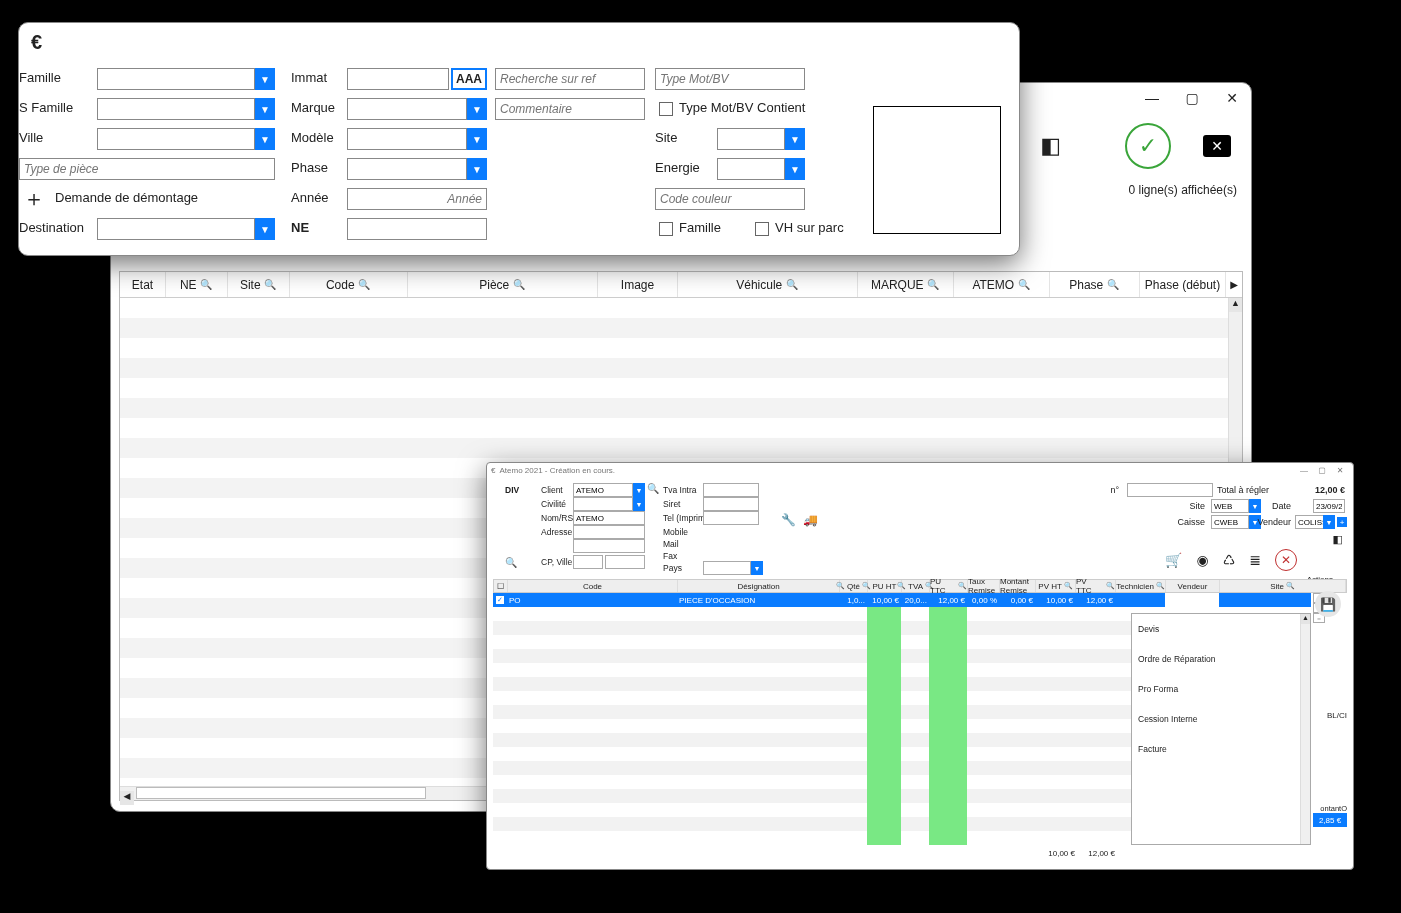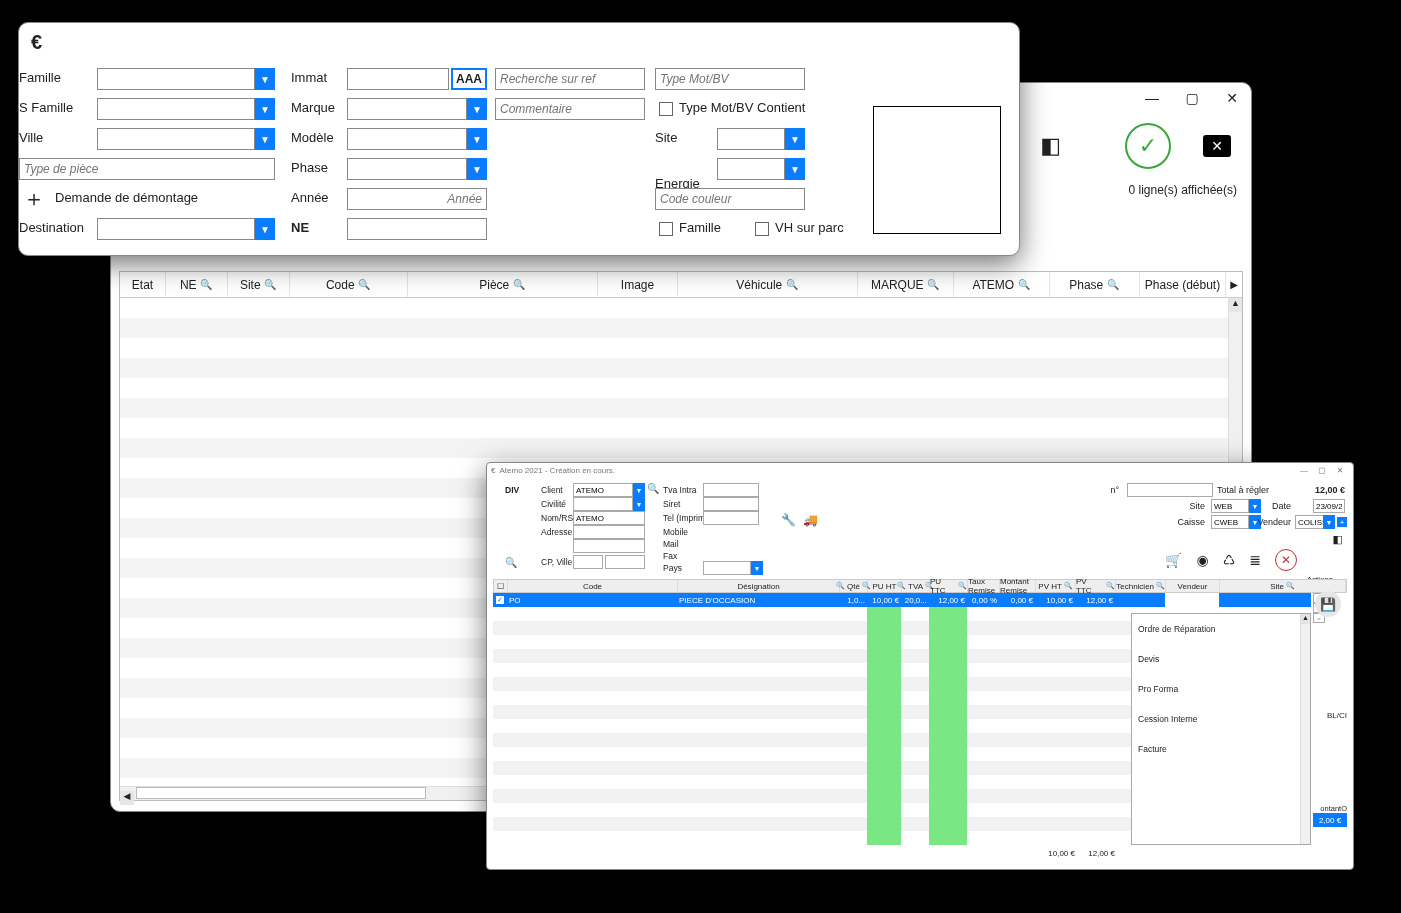--- a/index.html
+++ b/index.html
@@ -341,21 +341,21 @@
     <div class="fld-input" style="left:636px;top:6px;width:150px">
       <input placeholder="Type Mot/BV" style="">
     </div>
     <div class="chk" style="left:640px;top:40px"></div>
     <span class="chk-label" style="left:660px;top:38px">Type Mot/BV Contient</span>
 
     <span class="fld-label" style="left:636px;top:68px">Site</span>
     <div class="fld-input" style="left:698px;top:66px;width:68px"><input class="normal" style=""></div>
     <div class="dd-btn" style="left:766px;top:66px">▼</div>
 
-    <span class="fld-label" style="left:636px;top:114px">Energie</span>
+    <span class="fld-label" style="left:636px;top:98px">Energie</span>
     <div class="fld-input" style="left:698px;top:96px;width:68px"><input class="normal" style=""></div>
     <div class="dd-btn" style="left:766px;top:96px">▼</div>
 
     <div class="fld-input" style="left:636px;top:126px;width:150px">
       <input placeholder="Code couleur" style="">
     </div>
 
     <div class="chk" style="left:640px;top:160px"></div>
     <span class="chk-label" style="left:660px;top:158px">Famille</span>
     <div class="chk" style="left:736px;top:160px"></div>
@@ -709,26 +709,26 @@
       <div style="width:34px"></div>
       <div style="width:28px"></div>
     <div style="width:38px"></div>
       <div style="width:32px"></div>
       <div style="width:36px"></div>
     <div style="width:40px;text-align:right">10,00 €</div>
     <div style="width:40px;text-align:right">12,00 €</div>
   </div>
 
   <div class="ws-menu">
+    <div class="mi">Devis</div>
     <div class="mi">Ordre de Réparation</div>
-    <div class="mi">Devis</div>
     <div class="mi">Pro Forma</div>
     <div class="mi">Cession Interne</div>
     <div class="mi">Facture</div>
     <div class="scroll">
         <div class="up">▲</div>
       </div>
   </div>
 
   <span class="ws-blci">BL/CI</span>
   <span class="ws-total-label">ontantO</span>
-  <div class="ws-total-badge">2,00 €</div>
+  <div class="ws-total-badge">2,85 €</div>
 </div>
 
 </body></html>

